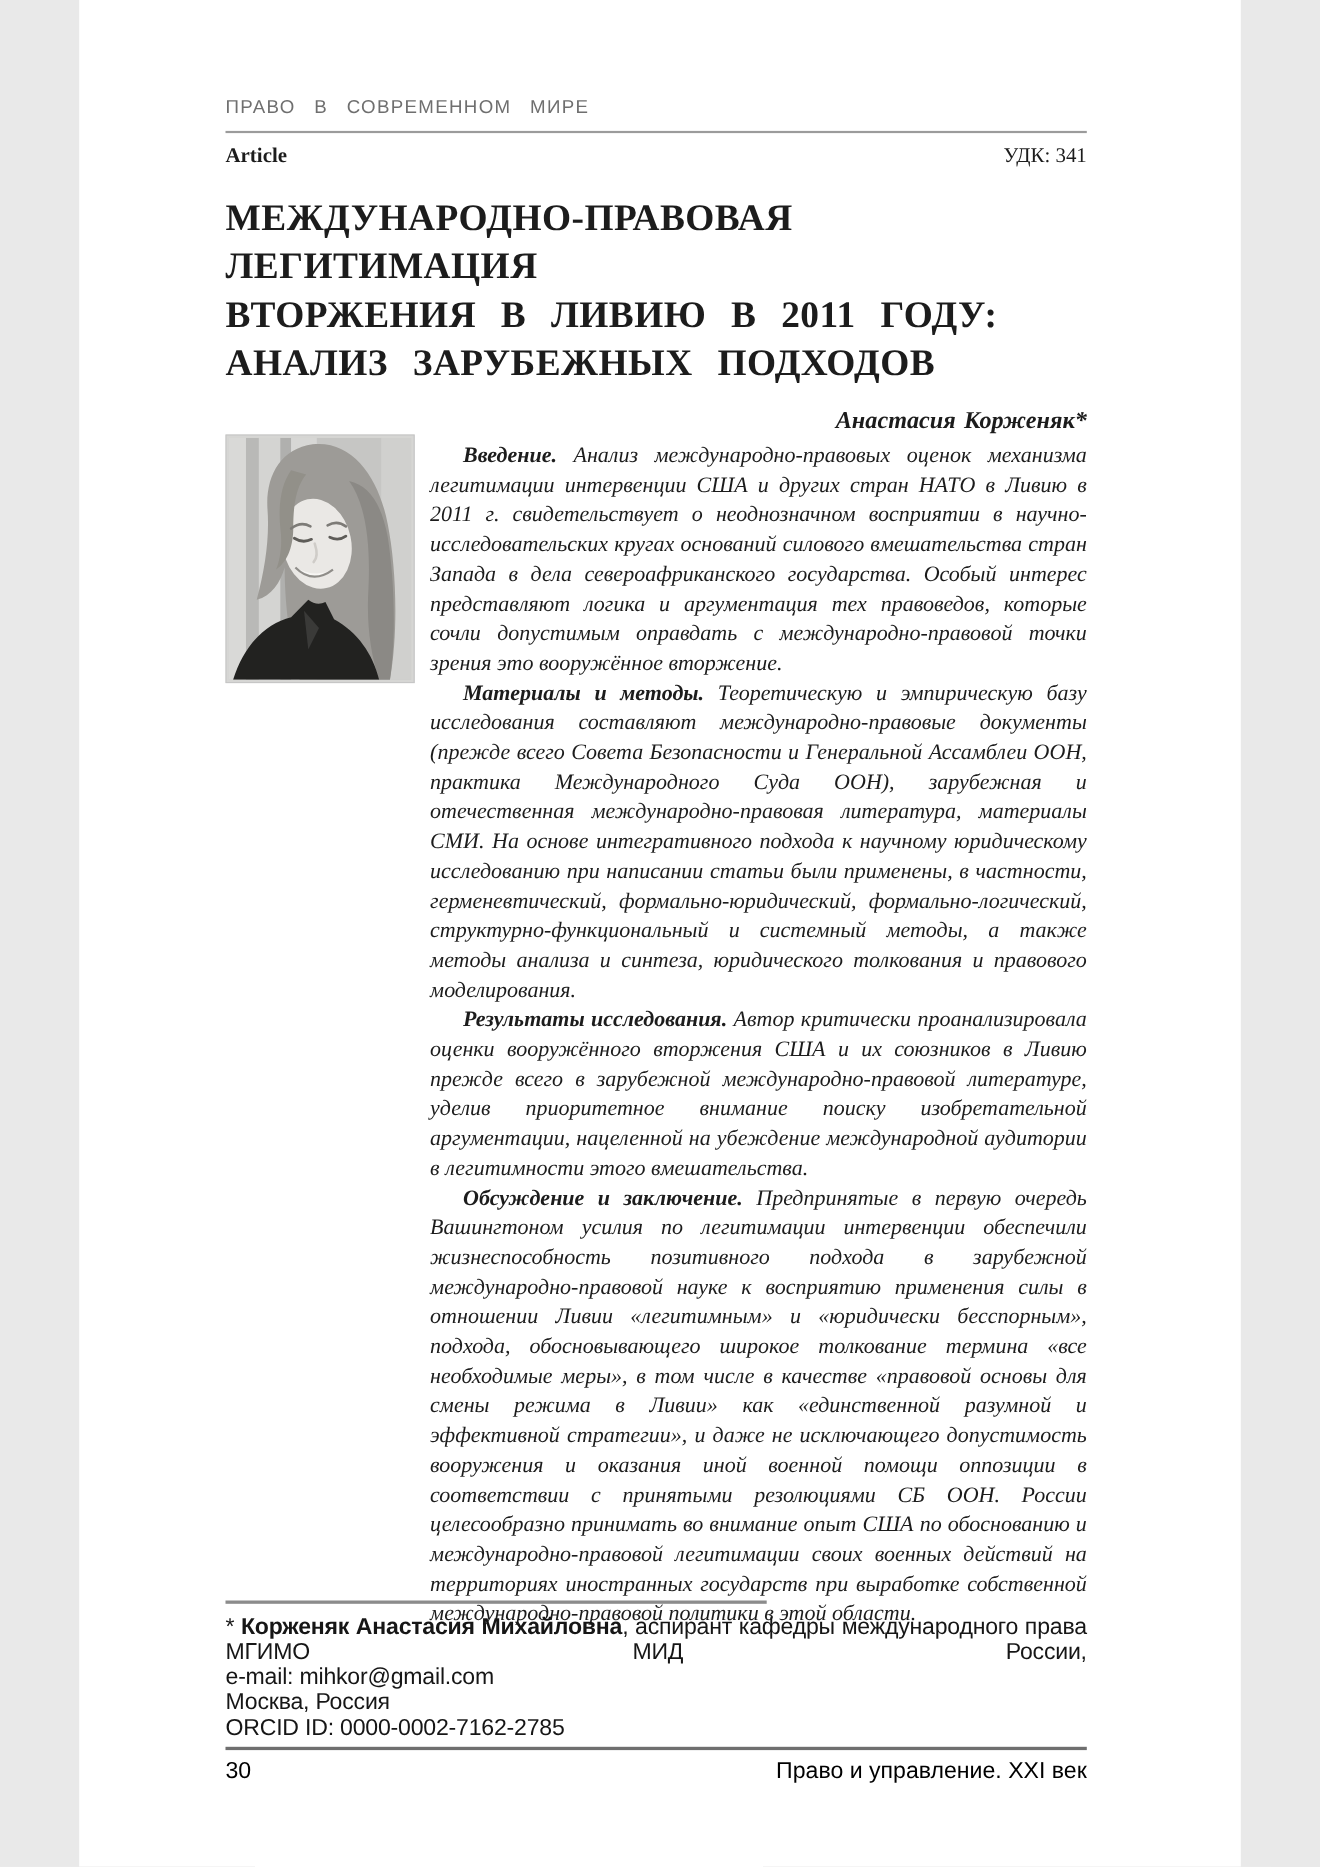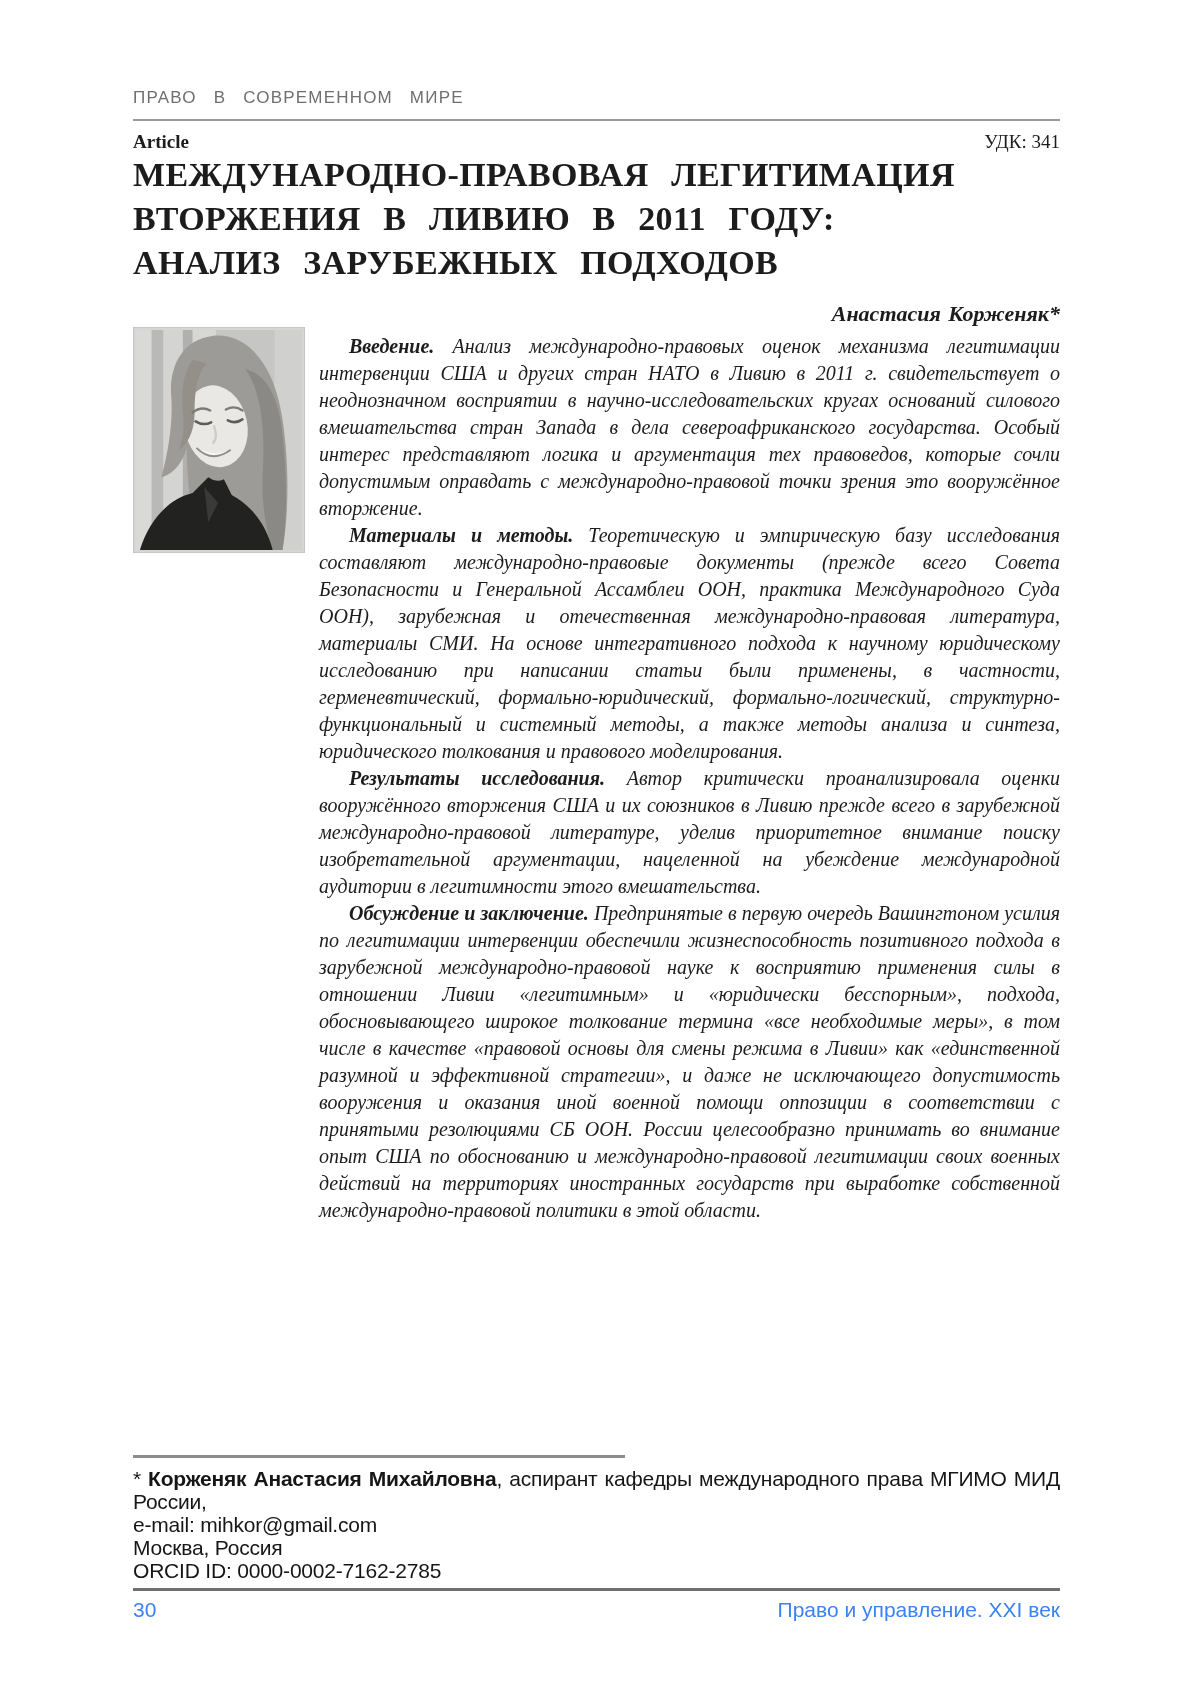--- a/index.html
+++ b/index.html
@@ -1,32 +1,32 @@
 <!DOCTYPE html>
 <html lang="ru"><head>
 <meta charset="utf-8">
 <style>
   html,body{margin:0;padding:0;background:#e9e9e9;}
   .page{
-    position:relative; width:1200px; height:1697px; margin:0 auto;
+    position:relative; width:1056px; height:1697px; margin:0 auto;
     background:#ffffff; color:#1c1c1c;
     font-family:"Liberation Serif", serif;
     box-sizing:border-box; padding:88px 140px 0 133px;
     overflow:hidden;
   }
   .running-head{
     font-family:"Liberation Sans", sans-serif;
     font-size:17px; color:#6f6f6f; letter-spacing:1.2px; word-spacing:11px;
   }
   .header-rule{height:2px;background:#9b9b9b;margin-top:11px;}
   .meta-row{display:flex;justify-content:space-between;align-items:baseline;margin-top:10px;font-size:19px;gap:20px;}
   .article-label{font-weight:bold;}
   .udc{font-size:19px;}
   .title{
-    font-size:34px; font-weight:bold; line-height:44px;
+    margin-top:24px; font-size:34px; font-weight:bold; line-height:44px;
     word-spacing:0.40em; letter-spacing:0.4px;
   }
   .author{margin-top:16px;text-align:right;font-size:22px;font-weight:bold;font-style:italic;word-spacing:2px;}
   .doi{margin-top:84px;font-size:20px;letter-spacing:0.2px;}
   .content-row{display:flex;gap:14px;align-items:flex-start;}
   .photo-frame{
     flex:0 0 172px; width:172px; height:226px; box-sizing:border-box;
     border:1px solid #c6c6c6; background:#d6d6d4; padding:2px;
   }
   .photo-frame svg{display:block;width:100%;height:100%;}
@@ -38,21 +38,21 @@
     font-family:"Liberation Sans", sans-serif; font-size:21px; line-height:23px;
     color:#161616; letter-spacing:-0.2px;
   }
   .footnote-rule{width:492px;height:3px;background:#8c8c8c;margin-bottom:9px;}
   .fn-line1{text-align:justify;text-align-last:justify;}
   .fn-line{text-align:left;}
   .footer-rule{position:absolute;left:133px;right:140px;top:1588px;height:3px;background:#6f6f6f;}
   .footer-row{
     position:absolute; left:133px; right:140px; top:1598px;
     display:flex; justify-content:space-between; align-items:baseline;
-    font-family:"Liberation Sans", sans-serif; font-size:21px; color:#3b82f6;
+    font-family:"Liberation Sans", sans-serif; font-size:21px; color:#000000;
   }
 </style>
 </head>
 <body>
 
 <div class="page">
 
   <div class="running-head">ПРАВО В СОВРЕМЕННОМ МИРЕ</div>
   <div class="header-rule"></div>
 

